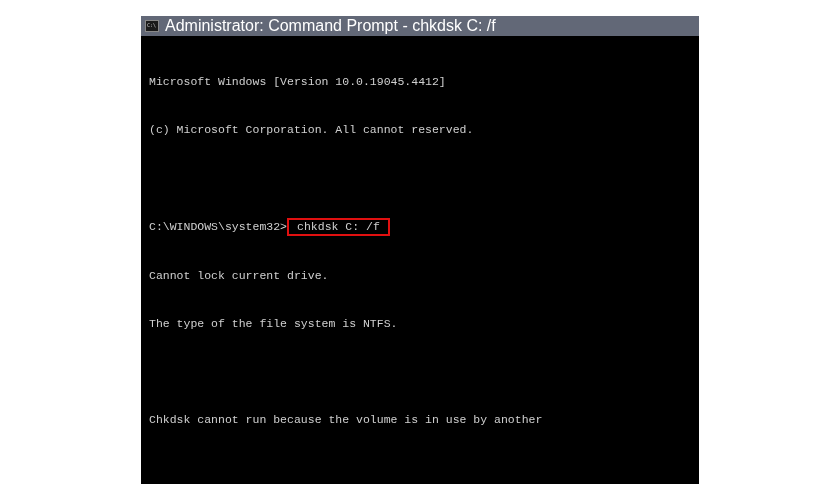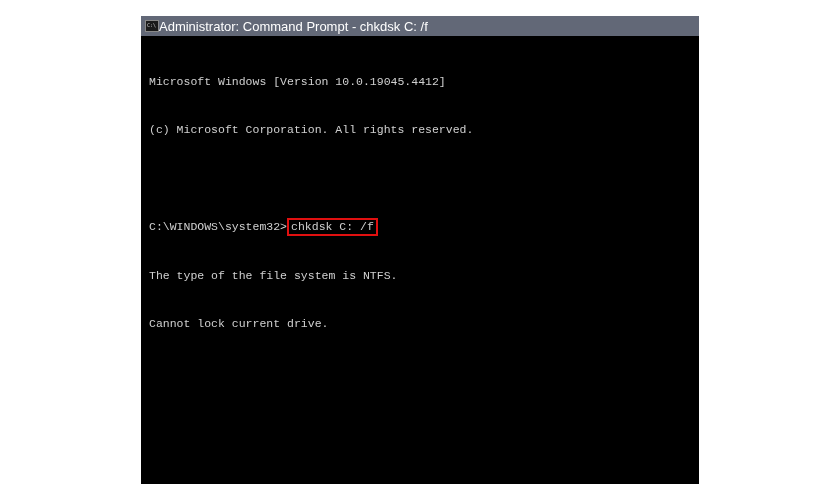--- a/index.html
+++ b/index.html
@@ -29,21 +29,22 @@
     }
 
     .titlebar {
       height: 20px;
       background: #626877;
       display: flex;
       align-items: center;
       padding-left: 4px;
       color: #ffffff;
       font-family: 'Segoe UI', Tahoma, sans-serif;
-      font-size: 13px;
+      font-size: 16px;
+      gap: 6px;
     }
 
     .titlebar-icon {
       width: 14px;
       height: 12px;
       background: #1a1a1a;
       border: 1px solid #888;
       display: inline-block;
       position: relative;
     }
@@ -70,43 +71,44 @@
       position: relative;
     }
 
     .terminal-line {
       display: block;
       font-family: Liberation Mono, monospace;
     }
 
     .highlight-box-cmd {
       border: 2px solid #e11010;
-      padding: 0 2px;
+      padding: 0 8px;
       display: inline-block;
       line-height: 14px;
     }
 
     .blank-line {
       height: 16px;
     }
   </style>
 </head>
 <body>
 
 <div class="window">
 
   <div class="titlebar">
     <span class="titlebar-icon"></span>
     <span>Administrator: Command Prompt - chkdsk  C: /f</span>
   </div>
 
   <div class="terminal-content">
     <span class="terminal-line">Microsoft Windows [Version 10.0.19045.4412]</span>
-    <span class="terminal-line">(c) Microsoft Corporation. All rights reserved.</span>
+    <span class="terminal-line">(c) Microsoft Corporation. All cannot reserved.</span>
     <div class="blank-line"></div>
     <span class="terminal-line"><span>C:\WINDOWS\system32&gt;</span><span class="highlight-box-cmd"><span>chkdsk C: /f</span></span></span>
+    <span class="terminal-line">Cannot lock current drive.</span>
     <span class="terminal-line">The type of the file system is NTFS.</span>
-    <span class="terminal-line">Cannot lock current drive.</span>
     <div class="blank-line"></div>
+    <span class="terminal-line">Chkdsk cannot run because the volume is in use by another</span>
     
   </div>
 
 </div>
 
 </body></html>

